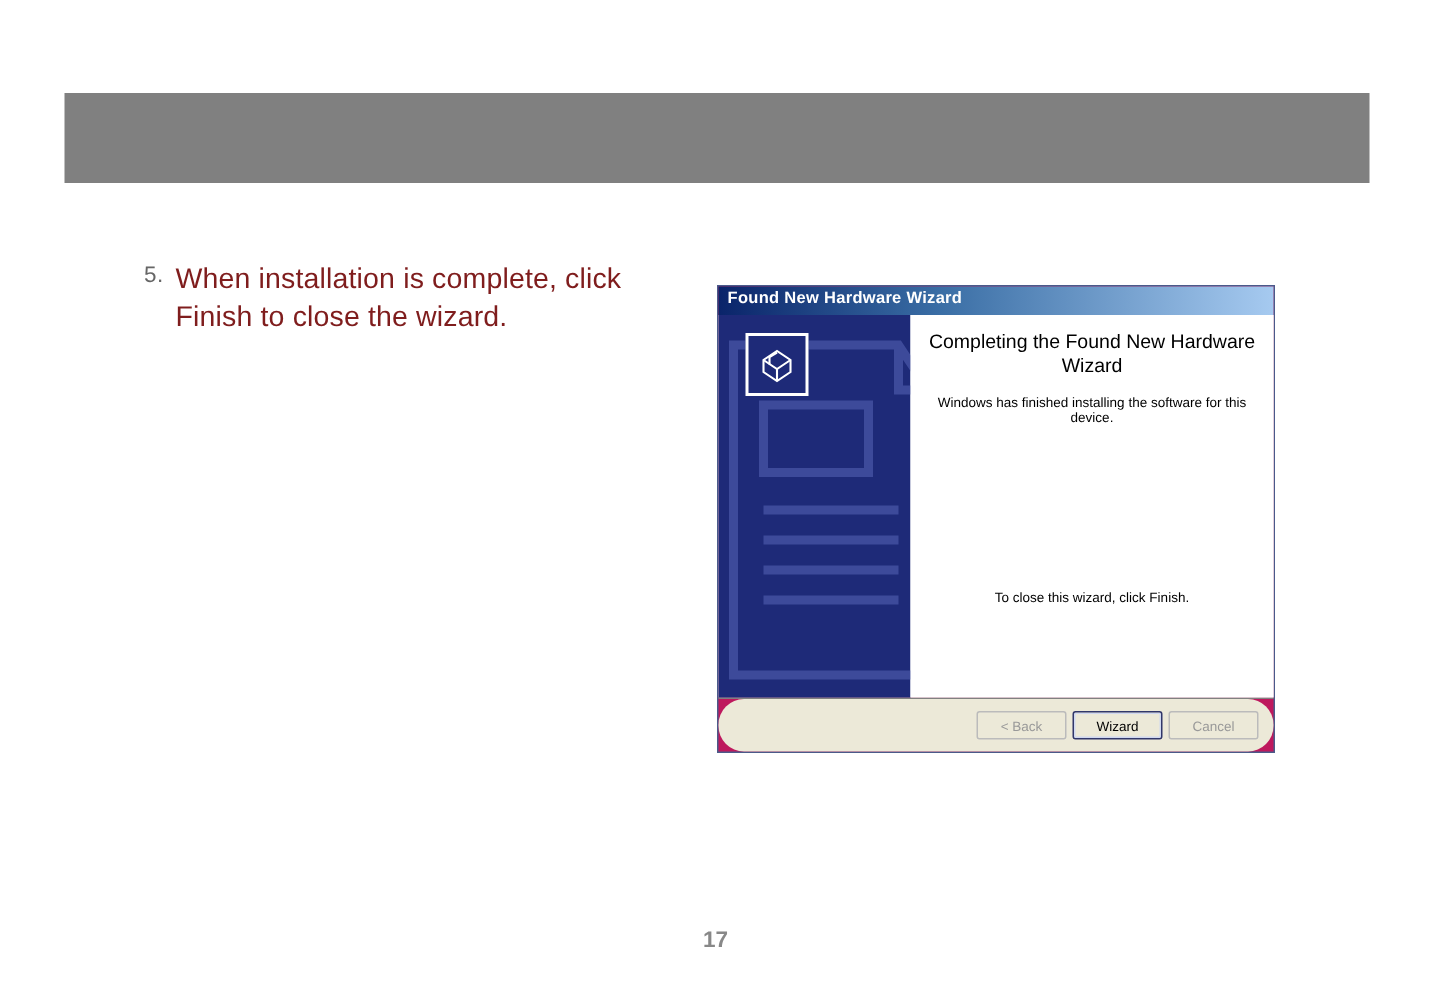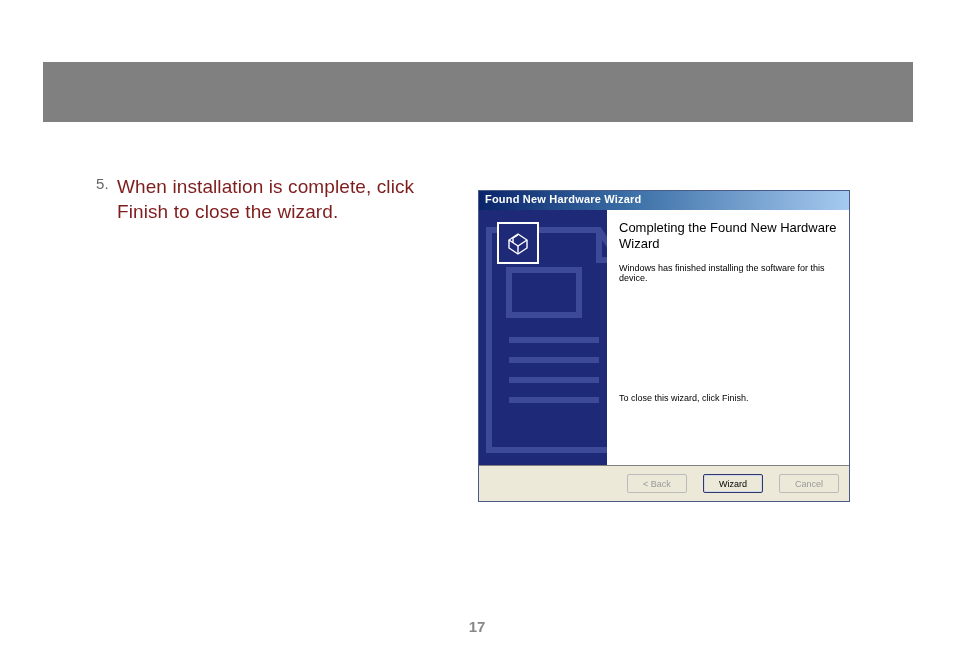--- a/index.html
+++ b/index.html
@@ -93,20 +93,21 @@
     display: flex;
     align-items: center;
     justify-content: center;
   }
   .wizard-icon svg { position: static; }
   .dialog-right {
     flex: 1;
     padding: 10px 12px 10px 12px;
     background: #ffffff;
     position: relative;
+    text-align: center;
   }
   .completing-title {
     font-family: "Franklin Gothic Medium", Arial, sans-serif;
     font-size: 13px;
     font-weight: 500;
     color: #000;
     line-height: 1.25;
     margin-bottom: 10px;
   }
   .device-row {
@@ -137,21 +138,22 @@
   .dialog-sep {
     height: 1px;
     background: #808080;
     margin: 0;
   }
   .dialog-buttons {
     background: #ece9d8;
     padding: 8px 10px;
     display: flex;
     justify-content: flex-end;
-    gap: 16px;
+    gap: 4px;
+    border-radius: 17px;
   }
   .dlg-btn {
     width: 60px;
     height: 19px;
     font-size: 9px;
     font-family: Tahoma, sans-serif;
     background: #ece9d8;
     border: 1px solid #888;
     border-radius: 2px;
     cursor: pointer;

